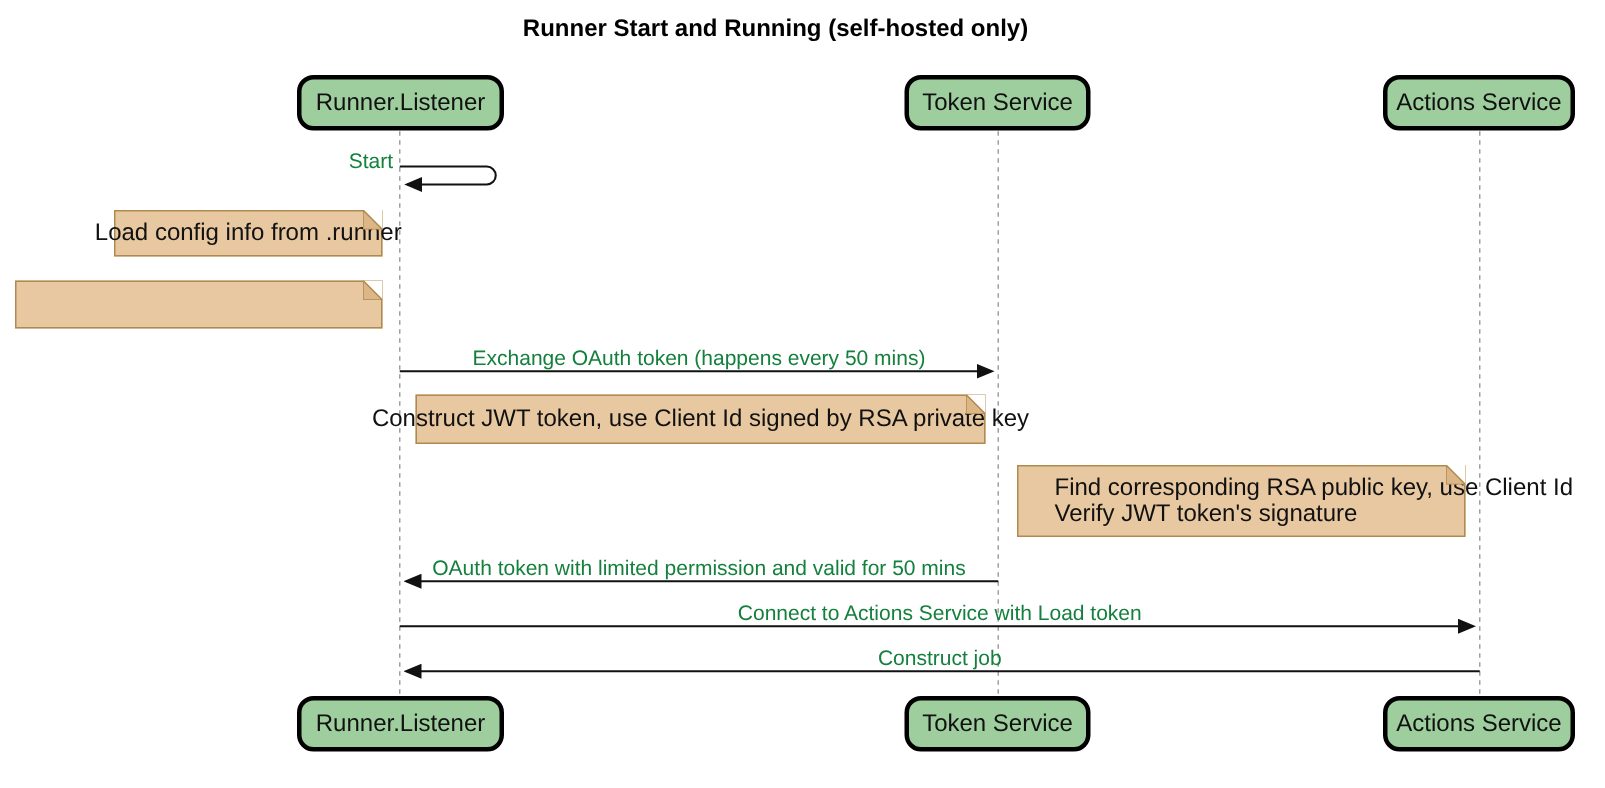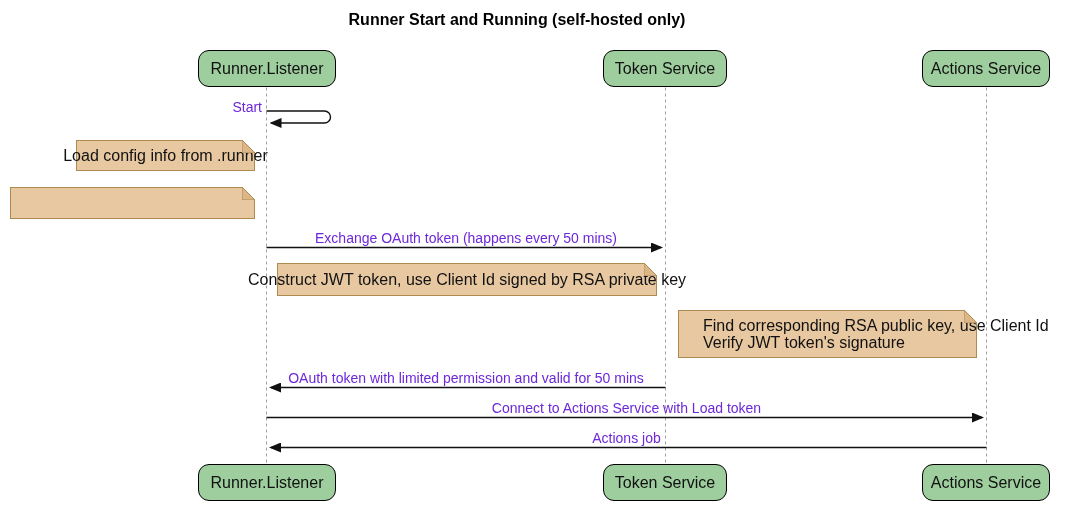--- a/index.html
+++ b/index.html
@@ -6,27 +6,27 @@
   .canvas{
     position:relative;width:1070px;height:525px;background:#ffffff;
     font-family:"Liberation Sans",sans-serif;color:#111111;overflow:hidden;border-radius:14px;
   }
   .layer{position:absolute;left:0;top:0;}
   .title{
     position:absolute;left:0;top:11px;width:1034px;text-align:center;
     font-size:16px;font-weight:bold;color:#000;
   }
   .actor{
-    position:absolute;height:37px;background:#9ECE9E;border:1px solid #000000;
+    position:absolute;height:37px;background:#9ECE9E;border:3px solid #000000;
     border-radius:11px;display:flex;align-items:center;justify-content:center;
     font-size:16px;box-sizing:border-box;color:#111;
   }
   .msg{
     position:absolute;font-size:14px;line-height:15px;height:15px;
-    white-space:nowrap;color:#6d28d9;
+    white-space:nowrap;color:#15803d;
   }
   .center{text-align:center;}
   .right{text-align:right;}
   .note{
     position:absolute;background:#E8C8A0;border:1px solid #AE8A50;
     box-sizing:border-box;display:flex;flex-direction:column;
     align-items:center;justify-content:center;
     font-size:16px;line-height:17px;white-space:nowrap;color:#111;
   }
   .note.align-left{align-items:flex-start;padding-left:24px;}
@@ -64,21 +64,21 @@
   <div class="actor" style="left:922px;top:50px;width:128px">Actions Service</div>
 
   <div class="actor" style="left:198px;top:464px;width:138px">Runner.Listener</div>
   <div class="actor" style="left:603px;top:464px;width:124px">Token Service</div>
   <div class="actor" style="left:922px;top:464px;width:128px">Actions Service</div>
 
   <div class="msg right" style="left:170px;top:100px;width:92px">Start</div>
   <div class="msg center" style="left:267px;top:231px;width:398px">Exchange OAuth token (happens every 50 mins)</div>
   <div class="msg center" style="left:267px;top:371px;width:398px">OAuth token with limited permission and valid for 50 mins</div>
   <div class="msg center" style="left:267px;top:401px;width:719px">Connect to Actions Service with Load token</div>
-  <div class="msg center" style="left:267px;top:431px;width:719px">Actions job</div>
+  <div class="msg center" style="left:267px;top:431px;width:719px">Construct job</div>
 
   <div class="note" style="left:76px;top:140px;width:179px;height:31px">
     <span>Load config info from .runner</span>
     <svg class="fold" width="13" height="13" viewBox="0 0 13 13">
       <path d="M0,0 H13 V13 Z" fill="#ffffff"></path>
       <path d="M0,0 L13,13 L0,13 Z" fill="#DDB687" stroke="#AE8A50" stroke-width="1"></path>
     </svg>
   </div>
 
   <div class="note" style="left:10px;top:187px;width:245px;height:32px">

